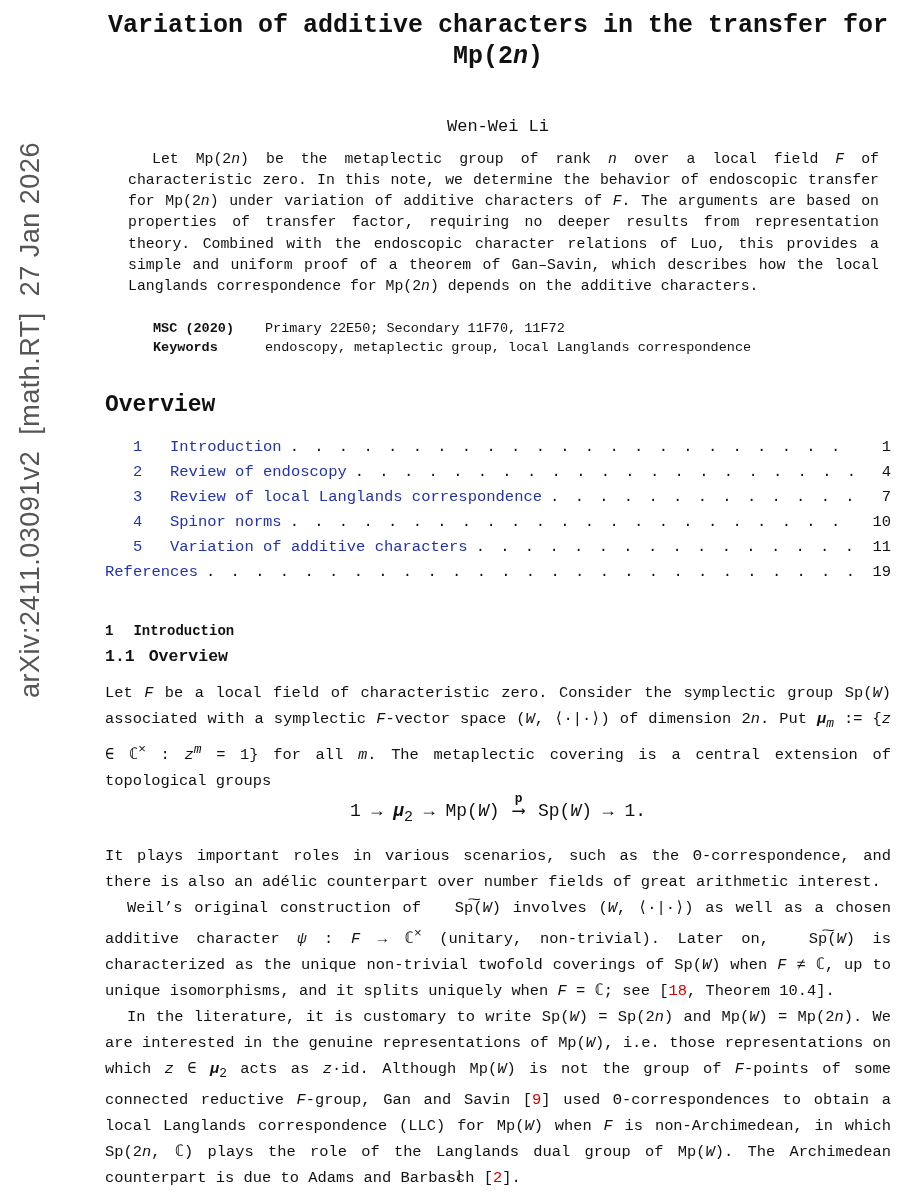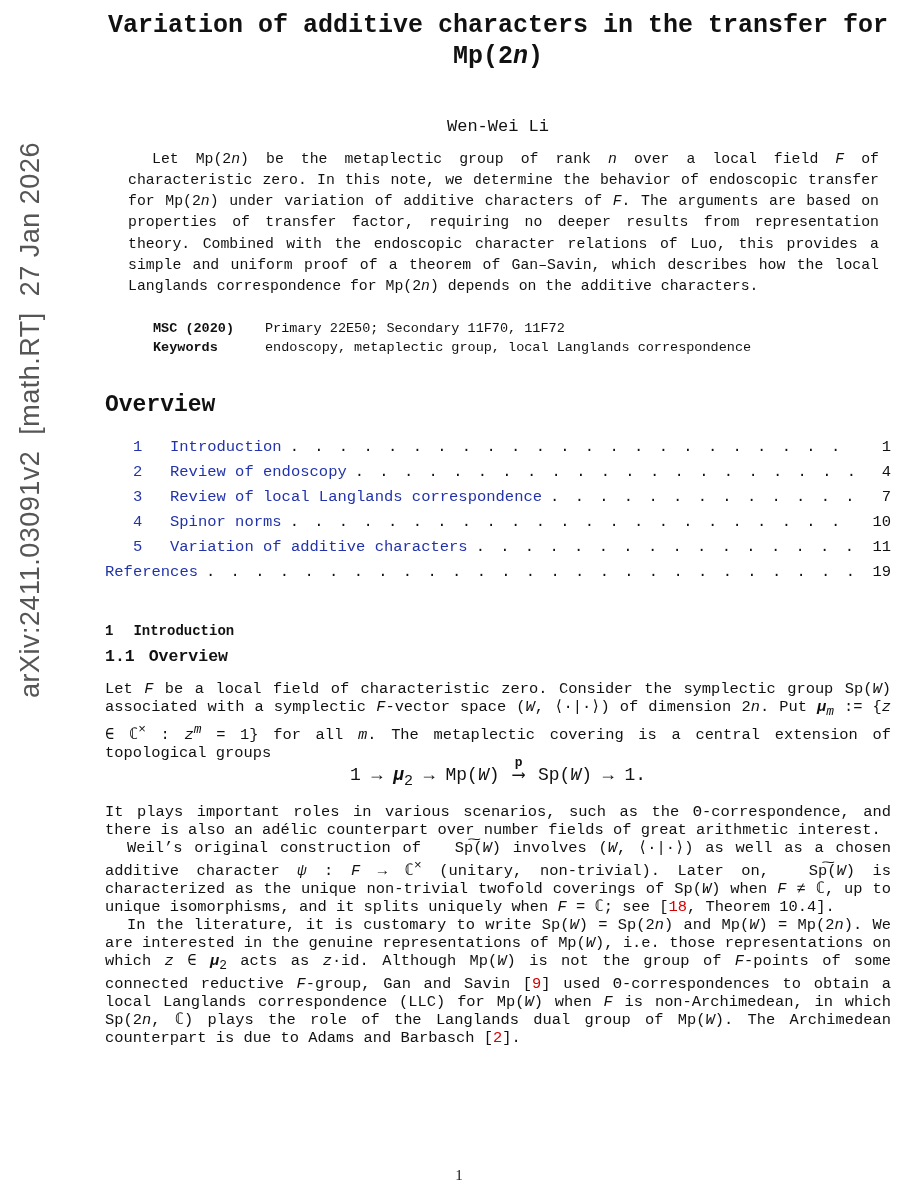--- a/index.html
+++ b/index.html
@@ -94,21 +94,21 @@
     font-size:14px;
     font-weight:bold;
   }
   .sec-h .sec-num { margin-right:20px; }
   .sub-h {
     margin-top:8px;
     font-size:16.5px;
     font-weight:bold;
   }
   .sub-h .sub-num { margin-right:14px; }
-  .body-text { margin-top:14px; font-size:15.4px; line-height:18px; text-align:justify; }
+  .body-text { margin-top:14px; font-size:15.4px; line-height:26px; text-align:justify; }
   .body-text p { text-align:justify; }
   .body-text p.indent { text-indent:22px; }
   .equation {
     text-align:center;
     margin:4px 0 12px 0;
     font-size:18px;
   }
   .cite { color:var(--cite-red); }
   
   .ovt { position:relative; display:inline-block; }

